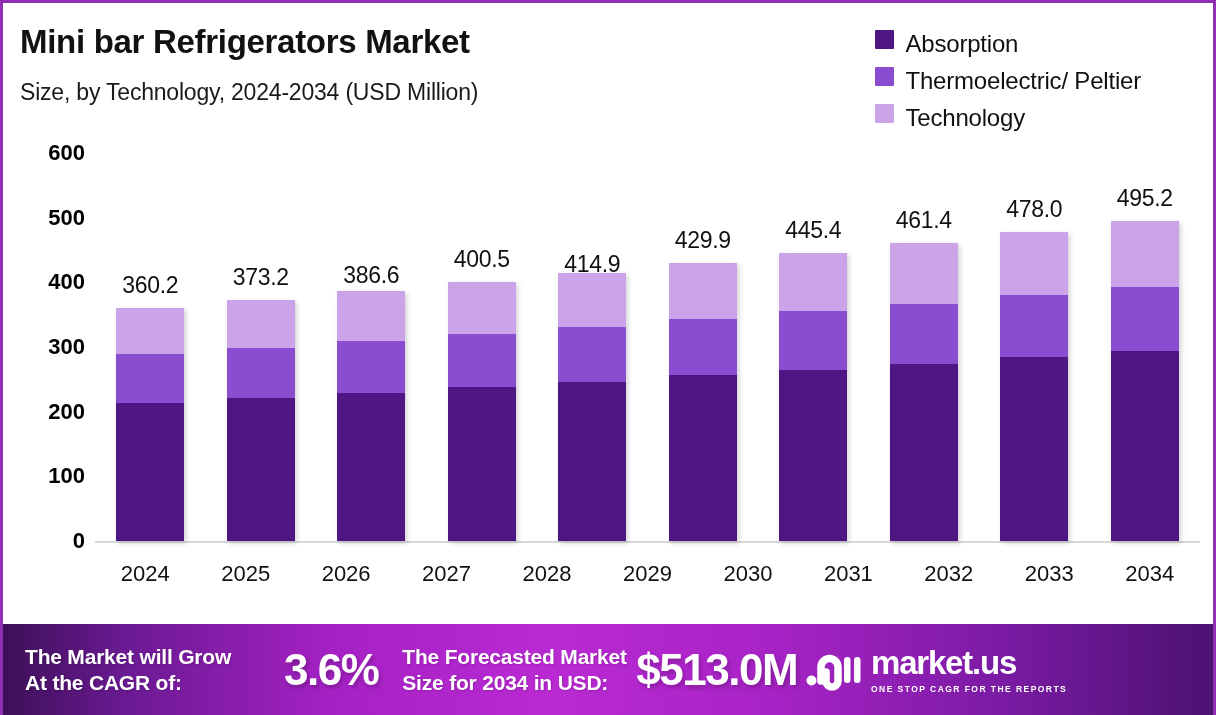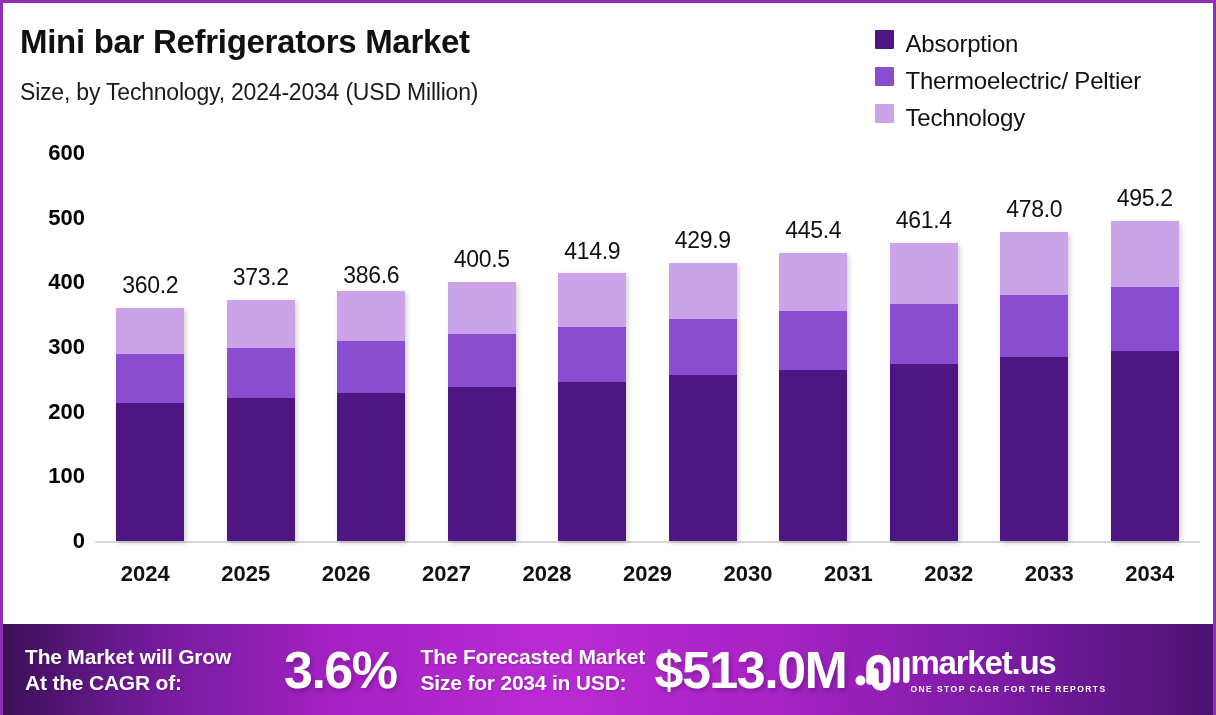--- a/index.html
+++ b/index.html
@@ -70,49 +70,49 @@
     box-shadow:2px 2px 5px rgba(0,0,0,0.18);
   }
   .seg { width:100%; }
 
   .xaxis {
     position:absolute; left:92px; top:398px; width:1105px; height:45px;
     display:flex; justify-content:space-around; align-items:center;
   }
   .xtick {
     width:68px; text-align:center;
-    font-size:22px; font-weight:bold; color:#111;
+    font-size:22px; font-weight:normal; color:#111;
   }
 
   
   .banner {
     position:absolute; left:0; bottom:0; width:1216px; height:91px;
     background:linear-gradient(90deg,#3d1057 0%,#6a1a92 10%,#a521c4 27%,#ba2ad3 45%,#a823c6 63%,#7b1ba4 82%,#4a1270 100%);
     display:flex; align-items:center;
     overflow:hidden;
   }
   .banner-text {
     color:#fff; font-weight:bold; font-size:21px; line-height:1.22;
     letter-spacing:-0.2px;
     text-shadow:1px 1px 2px rgba(0,0,0,0.18);
   }
   .banner-big {
-    color:#fff; font-weight:bold; font-size:52px;
+    color:#fff; font-weight:bold; font-size:44px;
     letter-spacing:-1.5px;
     text-shadow:2px 3px 4px rgba(0,0,0,0.22);
     white-space:nowrap;
   }
   .cagr-label { margin-left:22px; width:255px; }
   .cagr-value { margin-left:4px; }
   .fc-label { margin-left:24px; width:228px; }
   .fc-value { margin-left:6px; }
 
   .brand { display:flex; align-items:center; margin-left:8px; }
   .brand-mark { width:56px; height:46px; flex:0 0 auto; }
-  .brand-txt { margin-left:0; }
+  .brand-txt { margin-left:10px; }
   .brand-name {
     color:#fff; font-weight:bold; font-size:33px; letter-spacing:-1.2px;
     line-height:1;
   }
   .brand-tag {
     color:#fff; font-size:8.5px; font-weight:bold;
     letter-spacing:1.45px; margin-top:5px;
   }
 </style>
 </head>
@@ -178,21 +178,21 @@
         </div>
         <div class="bar-group">
           <div class="bar-total" style="bottom: 267.99px;">400.5</div>
           <div class="bar-stack" style="height: 258.99px;">
             <div class="seg" style="background: rgb(203, 163, 232); height: 52.38px;"></div>
             <div class="seg" style="background: rgb(139, 77, 208); height: 52.38px;"></div>
             <div class="seg" style="background: rgb(77, 22, 130); height: 154.23px;"></div>
           </div>
         </div>
         <div class="bar-group">
-          <div class="bar-total" style="bottom: 276px;">414.9</div>
+          <div class="bar-total" style="bottom: 263px;">414.9</div>
           <div class="bar-stack" style="height: 268.302px;">
             <div class="seg" style="background: rgb(203, 163, 232); height: 54.5787px;"></div>
             <div class="seg" style="background: rgb(139, 77, 208); height: 54.32px;"></div>
             <div class="seg" style="background: rgb(77, 22, 130); height: 159.403px;"></div>
           </div>
         </div>
         <div class="bar-group">
           <div class="bar-total" style="bottom: 287.002px;">429.9</div>
           <div class="bar-stack" style="height: 278.002px;">
             <div class="seg" style="background: rgb(203, 163, 232); height: 55.5487px;"></div>

